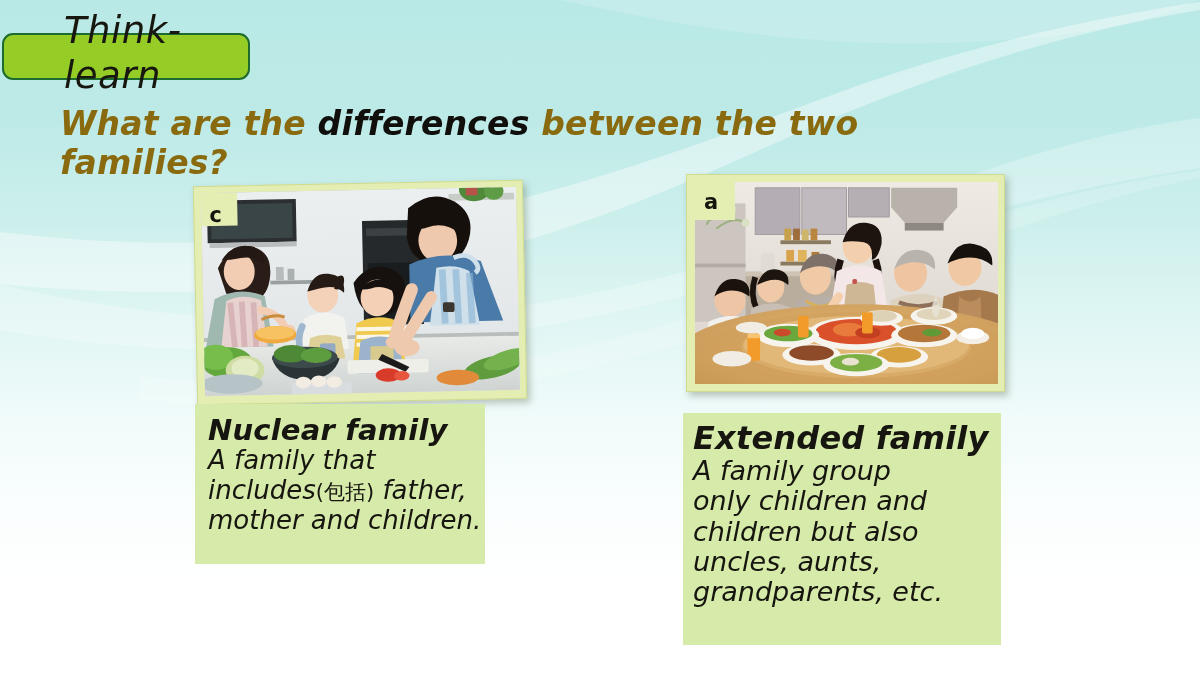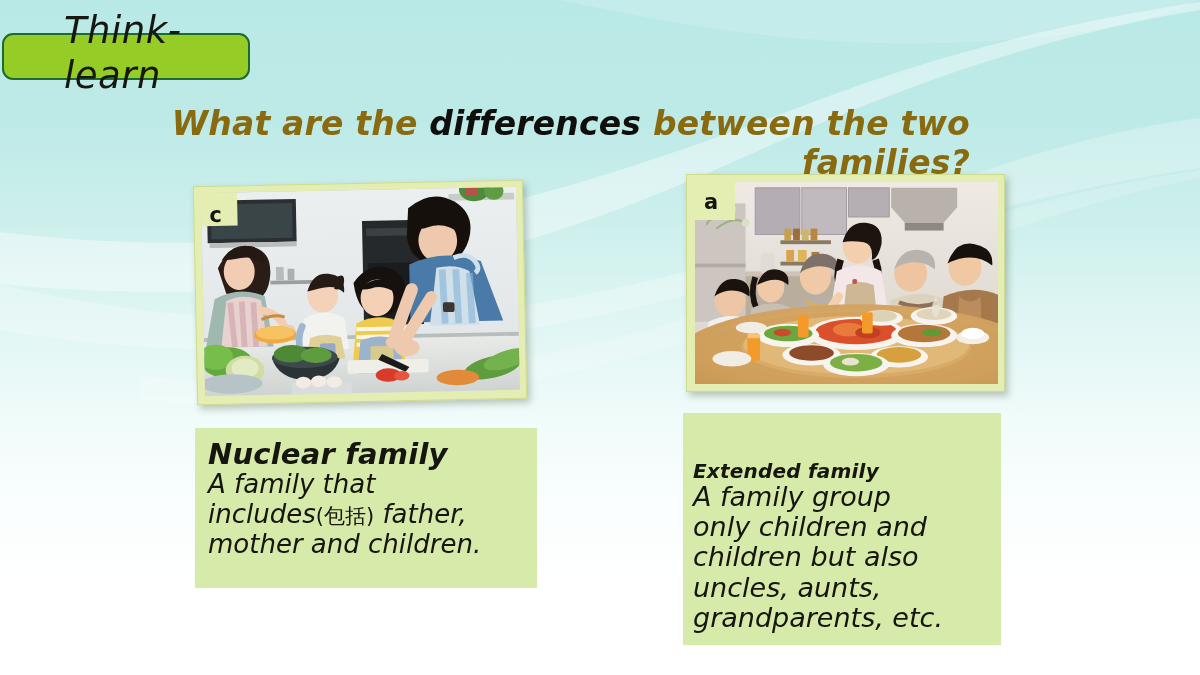--- a/index.html
+++ b/index.html
@@ -72,21 +72,20 @@
     top: 105px;
     width: 910px;
     z-index: 4;
     font-family: "DejaVu Sans", sans-serif;
     font-style: italic;
     font-weight: bold;
     font-size: 33px;
     line-height: 1.18;
     color: #8a6a0e;
     letter-spacing: 0.2px;
-    text-align: right;
   }
   #slide-question .em {
     color: #100f0c;
   }
 
   
   .photo-frame {
     position: absolute;
     background: #e4eeb2;
     box-sizing: border-box;
@@ -151,38 +150,38 @@
     position: absolute;
     background: #d6eaa9;
     z-index: 3;
     box-sizing: border-box;
     font-family: "DejaVu Sans", sans-serif;
     font-style: italic;
     color: #16150f;
   }
   #caption-nuclear {
     left: 195px;
-    top: 428px;
-    width: 342px;
+    top: 404px;
+    width: 290px;
     height: 160px;
     padding: 10px 0 0 13px;
   }
   #caption-extended {
     left: 683px;
     top: 413px;
     width: 318px;
     height: 232px;
     padding: 8px 0 0 10px;
   }
   .caption-title {
     font-weight: bold;
     letter-spacing: 0.2px;
   }
   #caption-nuclear .caption-title { font-size: 29px; line-height: 1.12; }
-  #caption-extended .caption-title { font-size: 20px; line-height: 1.1; margin-top: 39px; }
+  #caption-extended .caption-title { font-size: 32px; line-height: 1.1; }
   .caption-body {
     font-size: 26px;
     line-height: 1.14;
   }
   #caption-extended .caption-body { font-size: 27px; line-height: 1.12; }
   .caption-body b { font-weight: normal; }
   .cn { font-style: normal; font-family: "DejaVu Sans", sans-serif; font-size: 21px; }
 </style>
 </head>
 <body>

